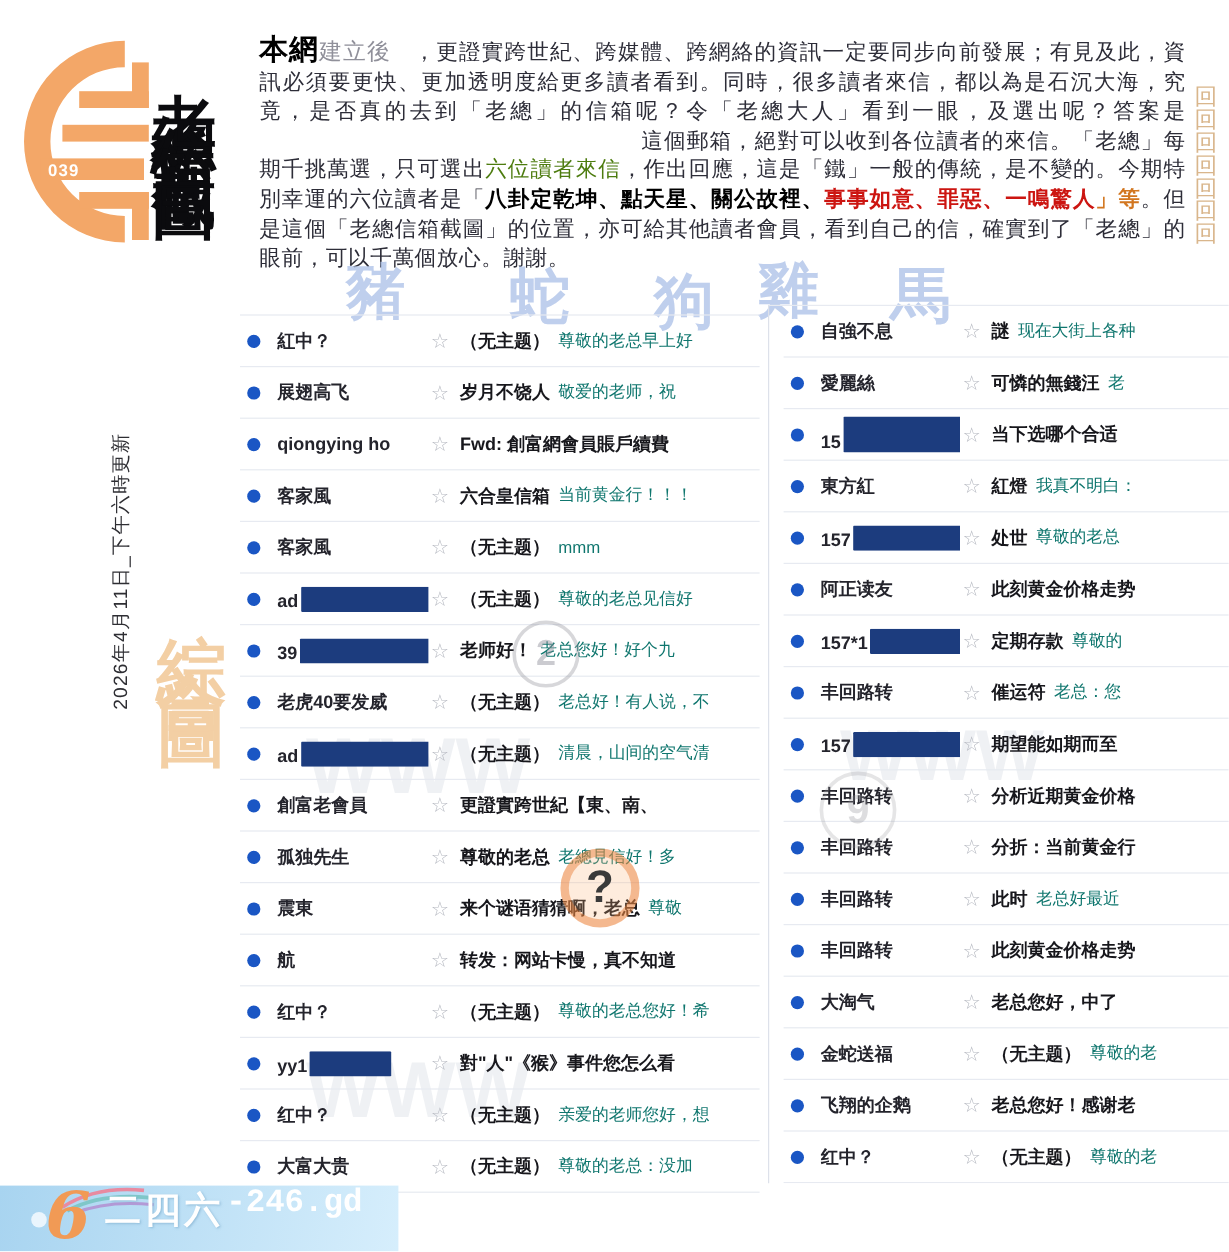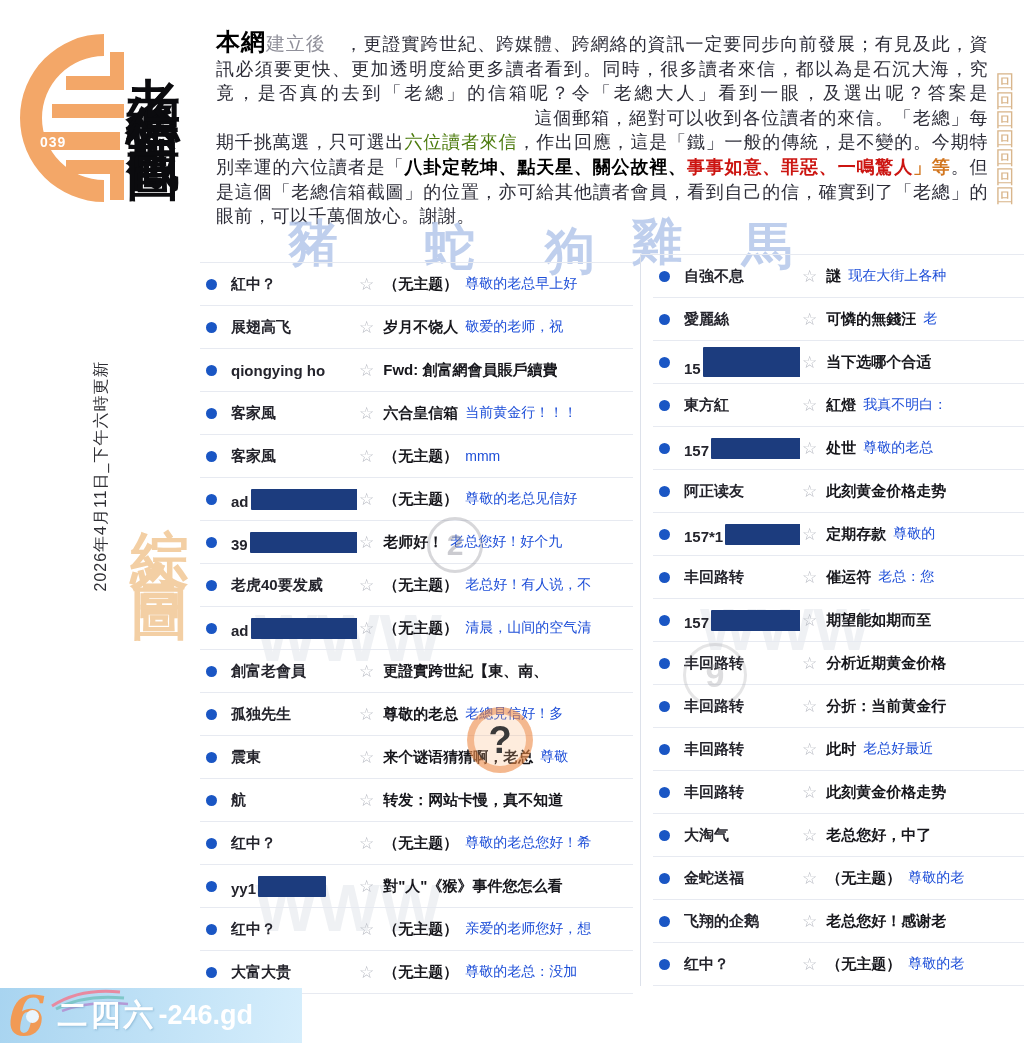--- a/index.html
+++ b/index.html
@@ -60,32 +60,32 @@
   .dot{width:11px;height:11px;border-radius:50%;background:#1a56c4;flex:0 0 11px;
        margin:0 14px 0 6px;}
   .sender{font-weight:bold;font-size:15px;color:#24242c;width:126px;flex:none;
           overflow:hidden;display:flex;align-items:flex-end;}
   .mail-right .sender{width:116px;}
   .redact{display:inline-block;background:#1c3c7e;height:21px;border-radius:1px;
           margin-left:2px;flex:none;}
   .redact.tall{height:30px;}
   .star{color:#b7bac2;font-size:17px;flex:none;margin:0 9px 0 2px;}
   .subject{font-weight:bold;font-size:15px;color:#17171c;flex:none;margin-right:7px;}
-  .preview{font-size:14px;color:#1d4ed8;}
+  .preview{font-size:14px;color:#0f766e;}
 
   
   .footer{position:absolute;left:0;top:988px;width:302px;height:55px;overflow:hidden;
-          background:linear-gradient(100deg,#a8d4f0,#d6eefc);display:flex;align-items:center;}
+          background:linear-gradient(100deg,#a8d4f0,#d6eefc);display:flex;align-items:flex-start;padding-left:30px;}
   .f-six{font-family:"DejaVu Serif",serif;font-style:italic;font-weight:900;font-size:54px;
          color:#f19a55;margin-left:8px;line-height:50px;position:relative;z-index:1;}
   .f-hole{position:absolute;left:26px;top:22px;width:13px;height:13px;border-radius:50%;
           background:#eaf5fd;z-index:2;}
   .f-brand{font-family:"DejaVu Serif",serif;font-weight:900;font-size:30px;color:#fff;
            margin-left:12px;letter-spacing:3px;text-shadow:1px 1px 2px rgba(110,160,195,.55);z-index:3;}
-  .f-domain{font-weight:bold;font-size:27px;color:#fff;margin-left:2px;z-index:3;}
+  .f-domain{font-weight:bold;font-size:27px;color:#fff;margin-left:2px;z-index:3;font-family:Liberation Mono, monospace;}
   .f-swoosh{position:absolute;left:50px;top:-2px;z-index:0;}
 </style>
 </head>
 <body>
 
 <div class="page">
 
   <svg class="logo" width="118" height="192" viewBox="0 0 118 192">
     <g fill="#f3a768">
       <path d="M88 10 A 84 84 0 0 0 88 178 L 88 156 A 62 62 0 0 1 88 32 Z"></path>

